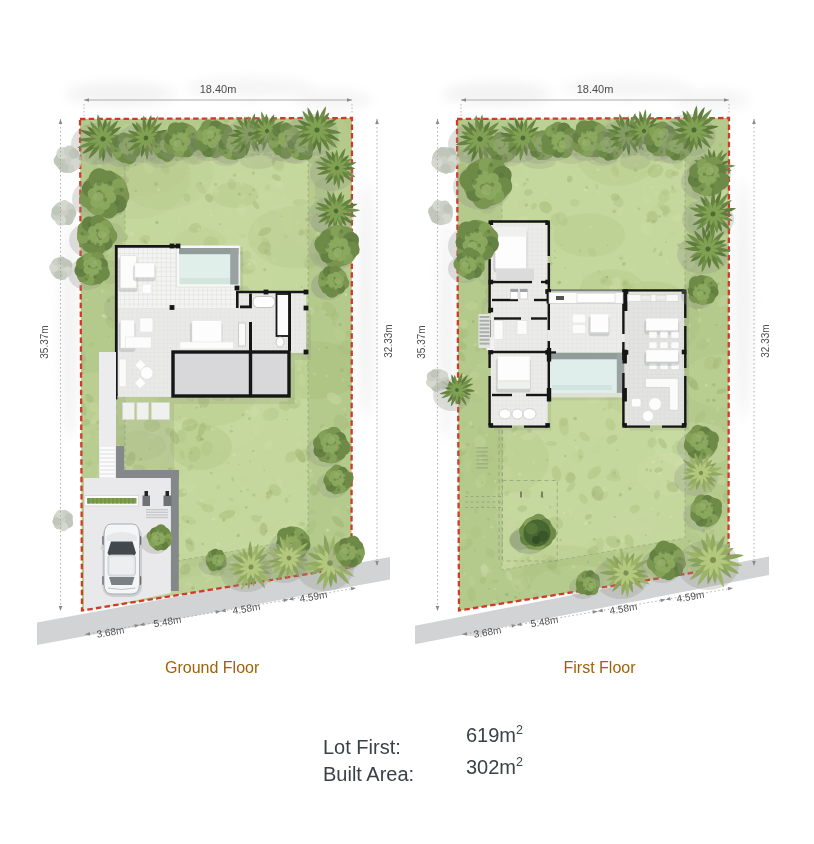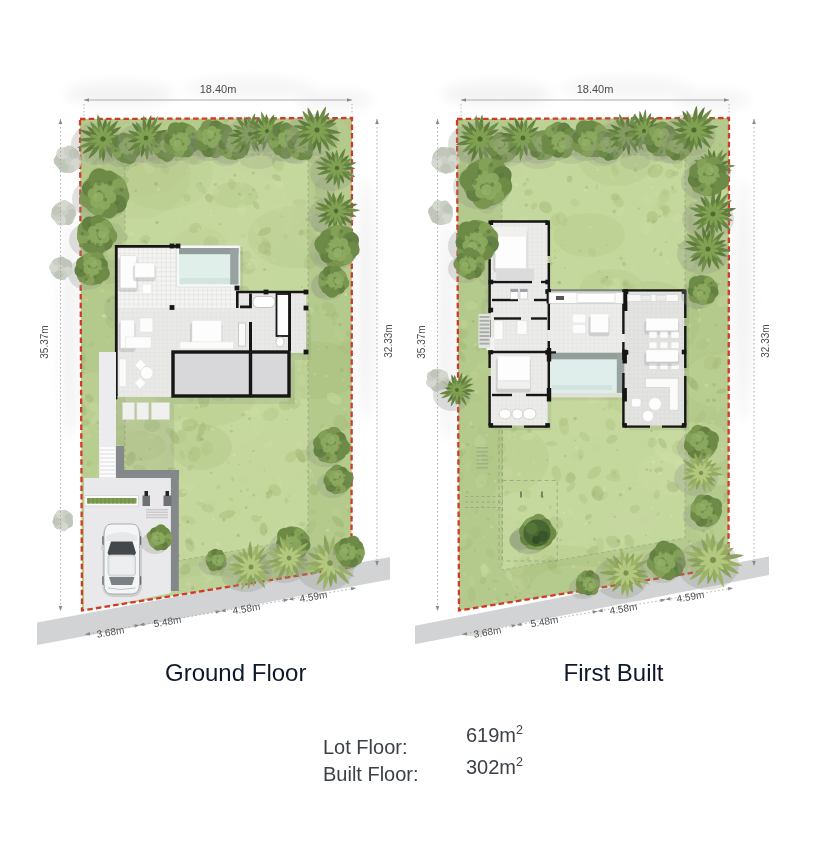--- a/index.html
+++ b/index.html
@@ -1,16 +1,16 @@
 <!DOCTYPE html>
 <html><head><meta charset="utf-8">
 <style>
 html,body{margin:0;padding:0;background:#fff;width:814px;height:844px;overflow:hidden}
 body{font-family:"Liberation Sans",sans-serif;color:#3a4047}
-.cap{position:absolute;font-size:24px;letter-spacing:0;color:#0f172a}
+.cap{position:absolute;font-size:16px;letter-spacing:0;color:#a16207}
 .lbl{position:absolute;font-size:20px;letter-spacing:0;color:#3b4147}
 sup{font-size:12.5px}
 </style></head>
 <body>
 <div style="position:absolute;top:0;left:0"><svg width="814" height="844" viewBox="0 0 814 844" font-family="Liberation Sans, sans-serif">
 <rect width="814" height="844" fill="#ffffff"></rect>
 <defs>
 <g id="palm">
           <path d="M0,-0.9 C8.2,-3.4 16.0,-2.8 20.5,-0.2 C16.0,1.8 8.2,2.6 0,0.9 Z" transform="rotate(1.4)" fill="#5e7b3c"></path>
           <path d="M0,-0.9 C8.8,-3.4 17.1,-2.8 21.9,-0.2 C17.1,1.8 8.8,2.6 0,0.9 Z" transform="rotate(16.7)" fill="#6f8e48"></path>
@@ -2194,16 +2194,16 @@
       <path d="M0,0 L-5,-1.8 L-5,1.8 Z" transform="translate(597.7,611.2) rotate(170.3)" fill="#8a8a8a"></path>
       <path d="M0,0 L-5,-1.8 L-5,1.8 Z" transform="translate(665.5,599.6) rotate(-9.7)" fill="#8a8a8a"></path>
       <path d="M0,0 L-5,-1.8 L-5,1.8 Z" transform="translate(665.5,599.6) rotate(170.3)" fill="#8a8a8a"></path>
       <path d="M0,0 L-5,-1.8 L-5,1.8 Z" transform="translate(733.0,588.0) rotate(-9.7)" fill="#8a8a8a"></path>
       <text x="488" y="635.5" font-size="10" fill="#4d4d4d" text-anchor="middle" transform="rotate(-9.8 488 635.5)">3.68m</text>
       <text x="545" y="625" font-size="10" fill="#4d4d4d" text-anchor="middle" transform="rotate(-9.8 545 625)">5.48m</text>
       <text x="624" y="612" font-size="10" fill="#4d4d4d" text-anchor="middle" transform="rotate(-9.8 624 612)">4.58m</text>
       <text x="691" y="600" font-size="10" fill="#4d4d4d" text-anchor="middle" transform="rotate(-9.8 691 600)">4.59m</text>
 </svg></div>
 <div class="cap" style="left:165px;top:658.6px">Ground Floor</div>
-<div class="cap" style="left:563.5px;top:658.6px">First Built</div>
-<div class="lbl" style="left:323px;top:735.5px">Lot Floor:</div>
+<div class="cap" style="left:563.5px;top:658.6px">First Floor</div>
+<div class="lbl" style="left:323px;top:735.5px">Lot First:</div>
 <div class="lbl" style="left:466px;top:723px">619m<sup>2</sup></div>
-<div class="lbl" style="left:323px;top:762.8px">Built Floor:</div>
+<div class="lbl" style="left:323px;top:762.8px">Built Area:</div>
 <div class="lbl" style="left:466px;top:755px">302m<sup>2</sup></div>
 </body></html>

